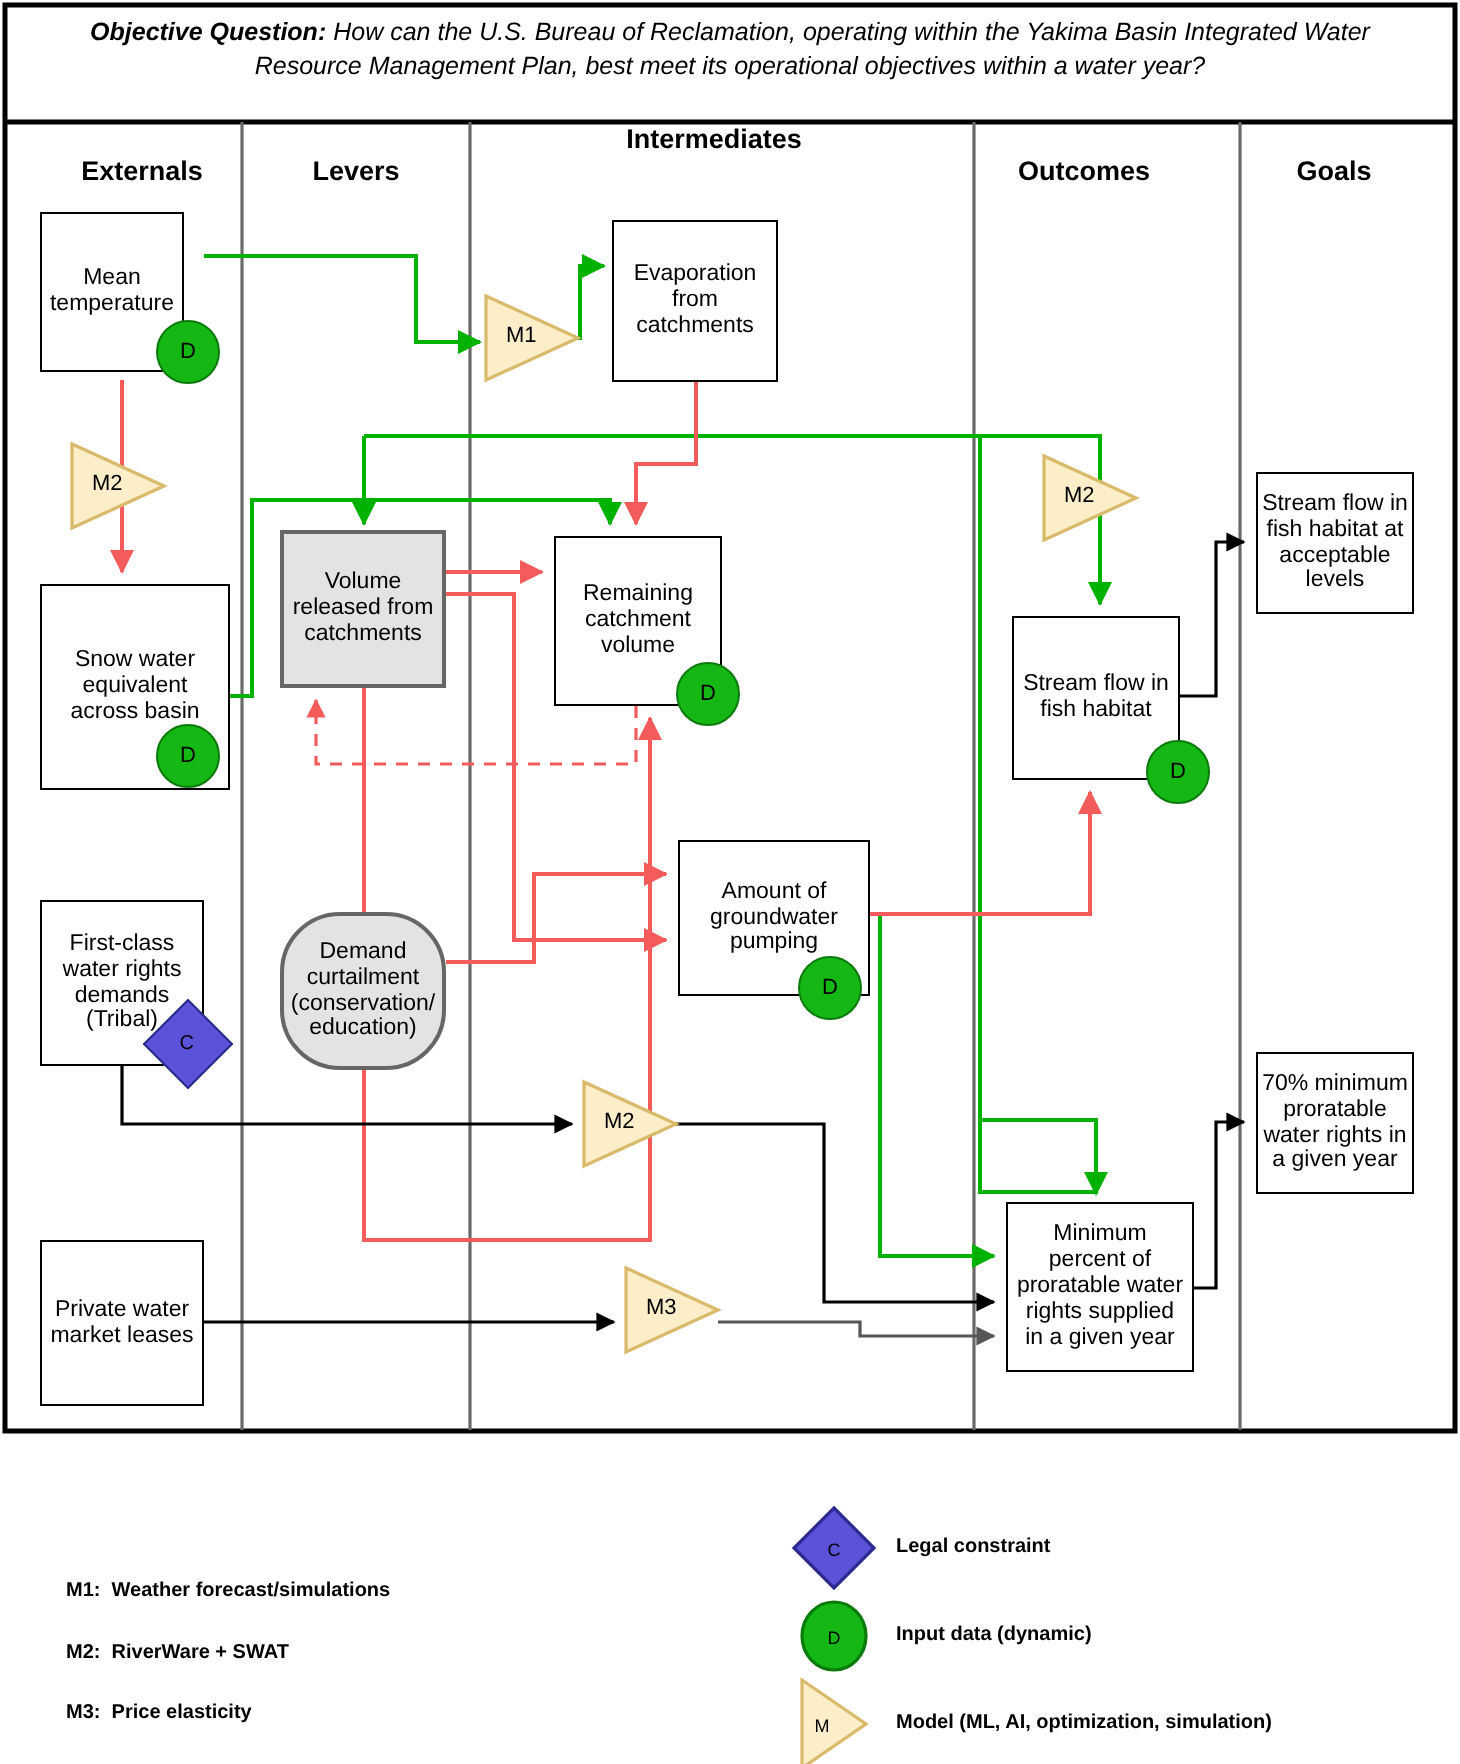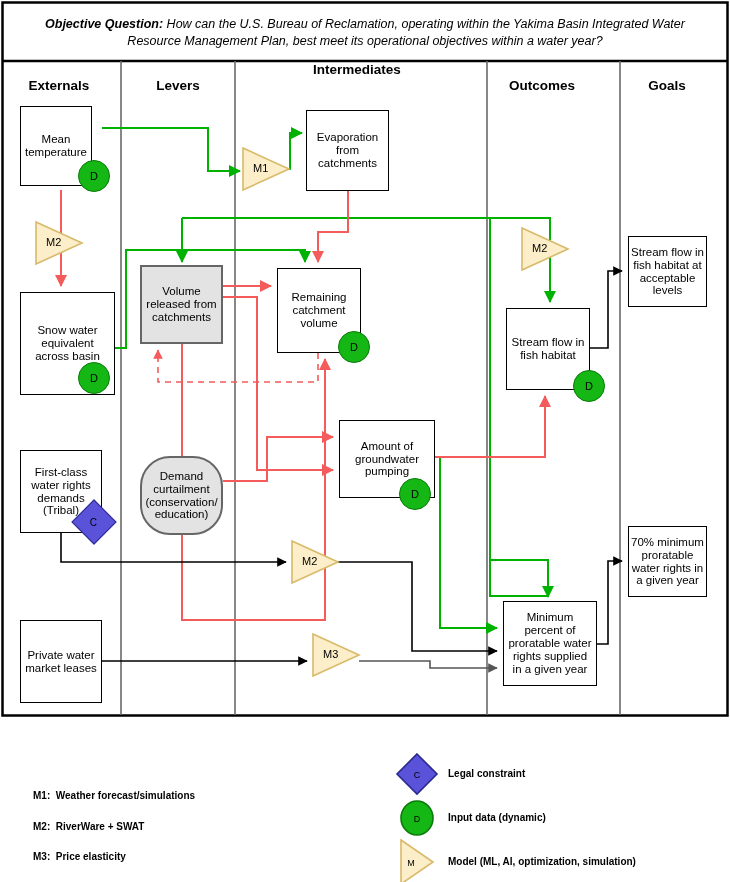--- a/index.html
+++ b/index.html
@@ -13,21 +13,21 @@
   .goal-box{background:#ffffff;border:1.6px solid #000;font-size:11.5px;color:#000;}
   .col-header{position:absolute;font-weight:bold;font-size:13.5px;color:#000;text-align:center;}
   .badge{position:absolute;display:flex;align-items:center;justify-content:center;
          font-size:11px;color:#000;}
   .badge-d{width:30px;height:30px;border-radius:50%;background:#14b714;border:1.5px solid #0a7a0a;}
   .badge-c{width:30px;height:30px;background:#5a52d8;border:1.5px solid #2a2a90;
            transform:rotate(45deg);}
   .badge-c span{transform:rotate(-45deg);font-size:10px;color:#000;}
   .legend-text{position:absolute;font-weight:bold;font-size:10px;color:#000;white-space:nowrap;}
   .obj-q{position:absolute;left:12px;top:8px;width:706px;height:50px;
-         display:flex;align-items:center;justify-content:center;}
+         display:flex;justify-content:center;}
   .obj-q-inner{font-style:italic;font-size:12.5px;text-align:center;line-height:1.35;color:#000;padding:0 10px;}
   .mlabel{position:absolute;font-size:11px;color:#000;}
 </style>
 </head>
 <body>
 
 <div id="canvas">
 
   <svg id="svgroot" viewBox="0 0 730 882" xmlns="http://www.w3.org/2000/svg">
     <defs>
@@ -114,21 +114,21 @@
     </g>
   </svg>
 
   <div class="obj-q">
     <div class="obj-q-inner">
       <b>Objective Question:</b>
       <span>How can the U.S. Bureau of Reclamation, operating within the Yakima Basin Integrated Water Resource Management Plan, best meet its operational objectives within a water year?</span>
     </div>
   </div>
 
-  <div class="col-header" style="left:9px;top:78px;width:100px;text-align:center;">Externals</div>
+  <div class="col-header" style="left:21px;top:78px;width:100px;text-align:center;">Externals</div>
   <div class="col-header" style="left:128px;top:78px;width:100px;">Levers</div>
   <div class="col-header" style="left:297px;top:62px;width:120px;">Intermediates</div>
   <div class="col-header" style="left:492px;top:78px;width:100px;">Outcomes</div>
   <div class="col-header" style="left:617px;top:78px;width:100px;">Goals</div>
 
   <div class="nodebox white-box" style="left:20px;top:106px;width:72px;height:80px;">
       <div>Mean<br>temperature</div>
     </div>
   <div class="nodebox white-box" style="left:20px;top:292px;width:95px;height:103px;align-items:center;">
       <div>Snow water<br>equivalent<br>across basin</div>

